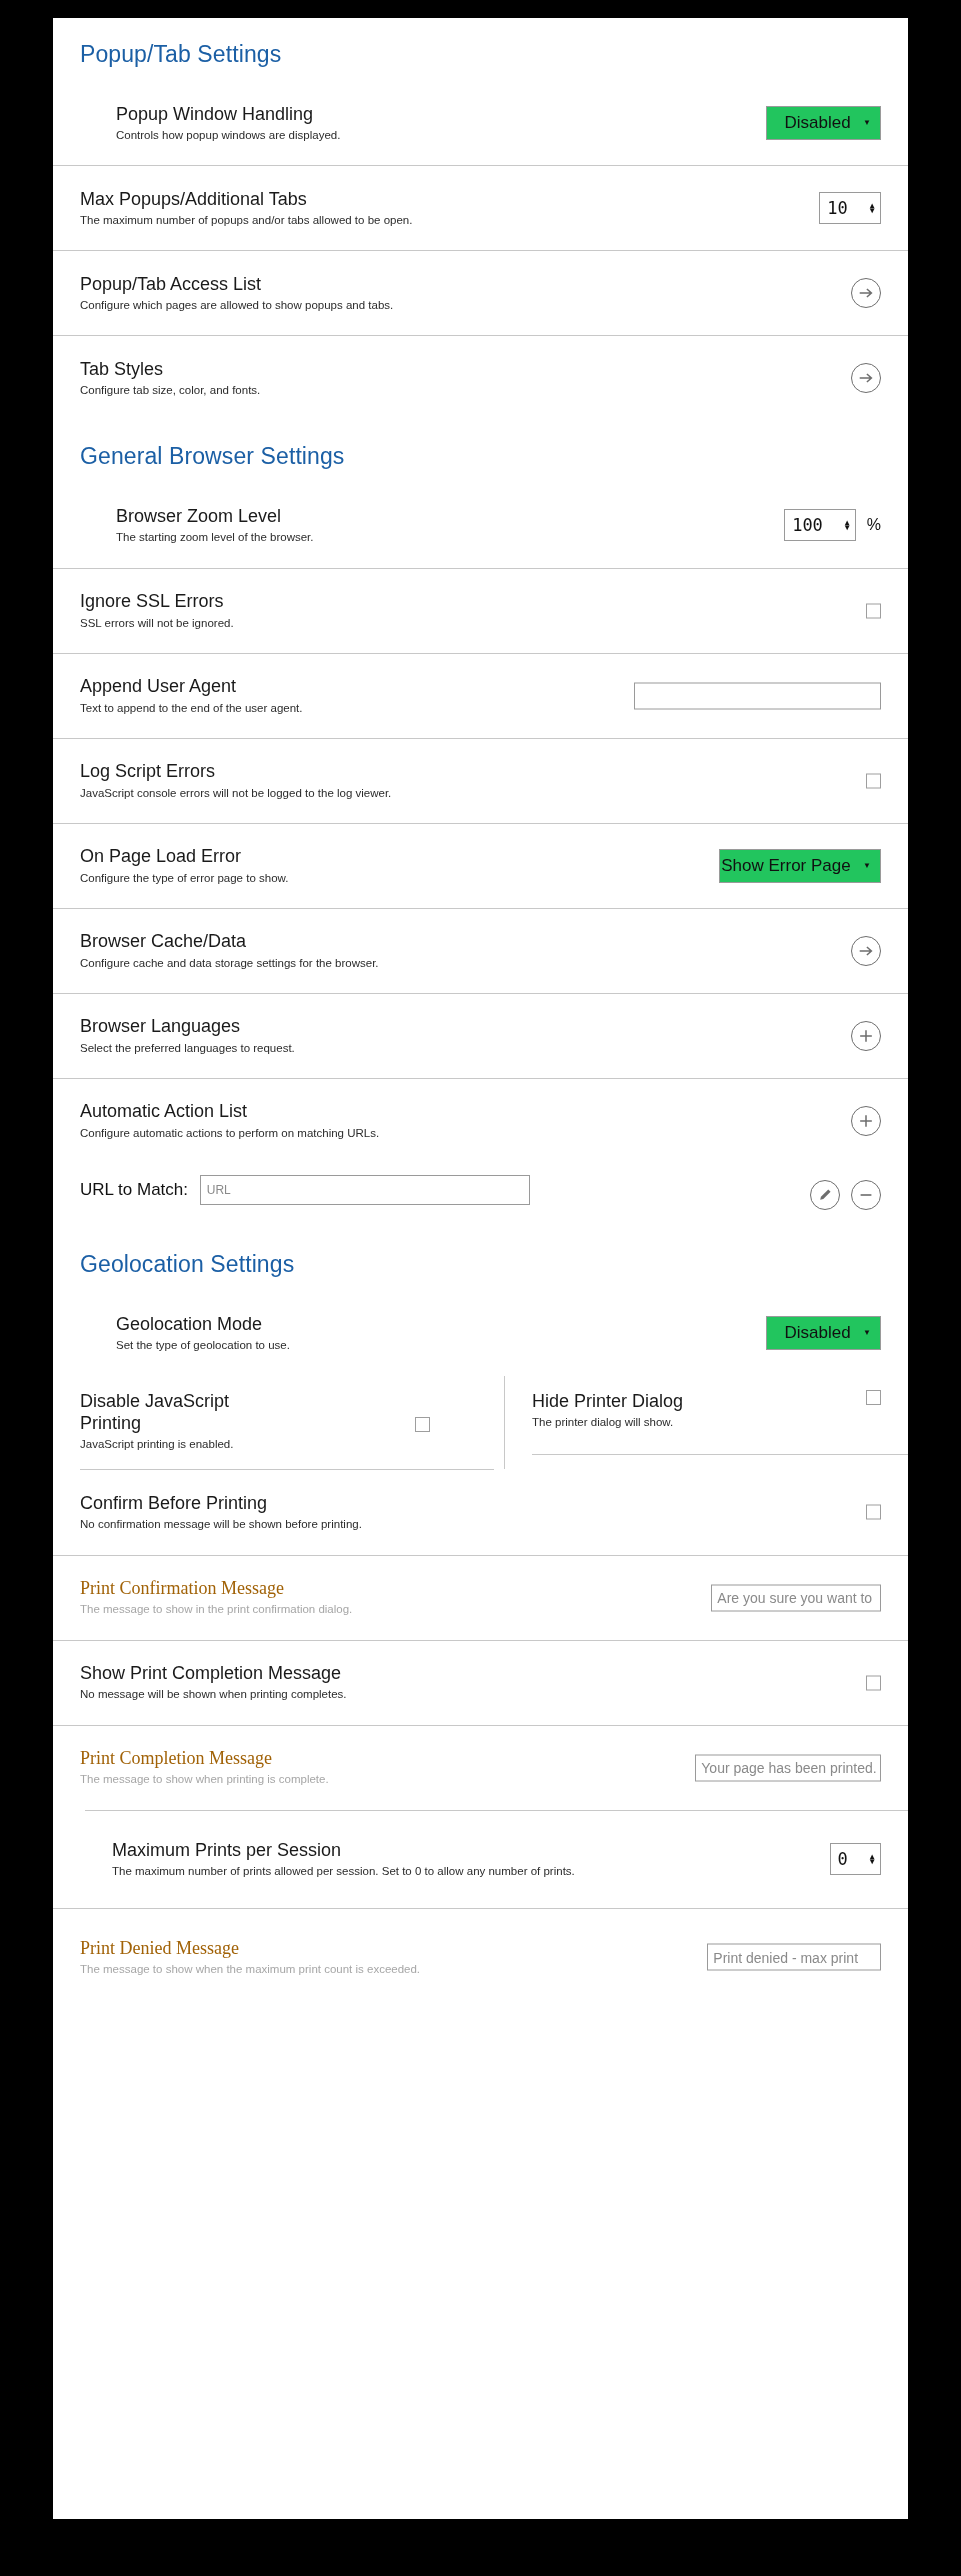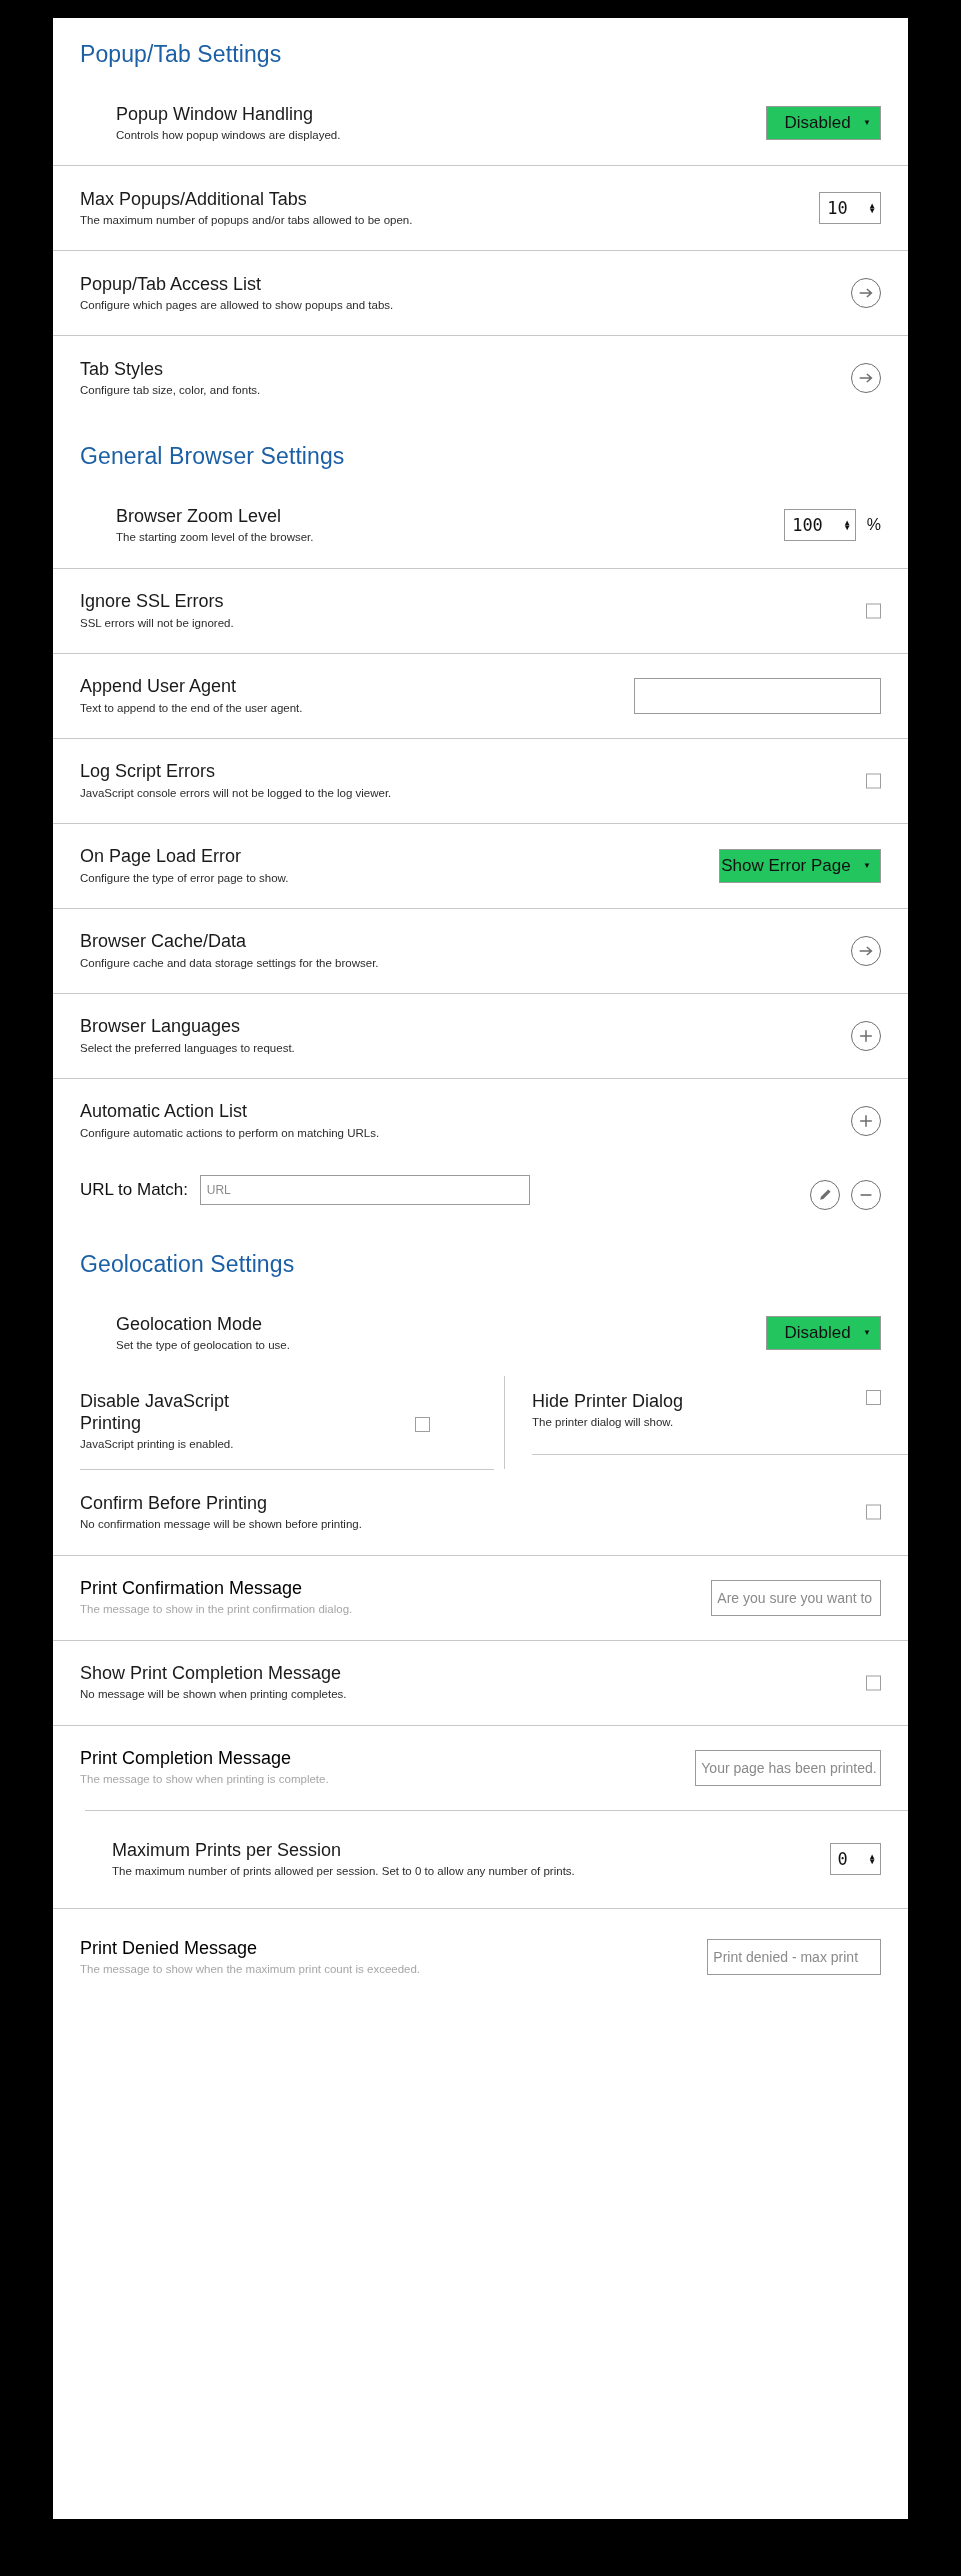--- a/index.html
+++ b/index.html
@@ -47,21 +47,21 @@
     font-weight: 400;
     line-height: 1.25;
     margin-bottom: 2.7px;
   }
   .row-desc {
     font-size: 11.5px;
     color: #2b2b2b;
     line-height: 1.35;
   }
 
-  .row.disabled .row-title { color: #000000; }
+  .row.disabled .row-title { color: #a16207; font-family: Liberation Serif, serif; }
   .row.disabled .row-desc { color: #a6a6a6; }
 
   .row-control {
     position: absolute;
     right: 27px;
     top: 50%;
     transform: translateY(-50%);
     display: flex;
     align-items: center;
     gap: 10.7px;
@@ -120,21 +120,21 @@
   .cb {
     width: 15px; height: 15px;
     border: 0.9px solid #9e9e9e;
     background: #fff;
   }
 
   
   .tinput {
     border: 0.9px solid #9a9a9a;
     background: #fff;
-    height: 36px;
+    height: 27px;
     display: flex;
     align-items: center;
     padding: 0 5.3px;
     font-size: 14px;
     color: #8a8a8a;
     overflow: hidden;
     white-space: nowrap;
   }
   .tinput.w-ua { width: 247px; }
   .tinput.w-msg { width: 170px; }

